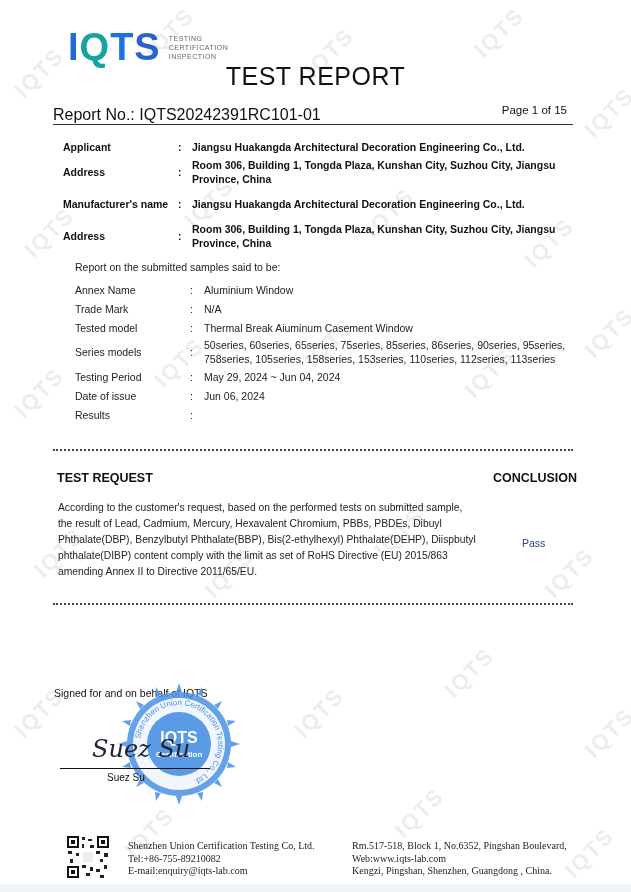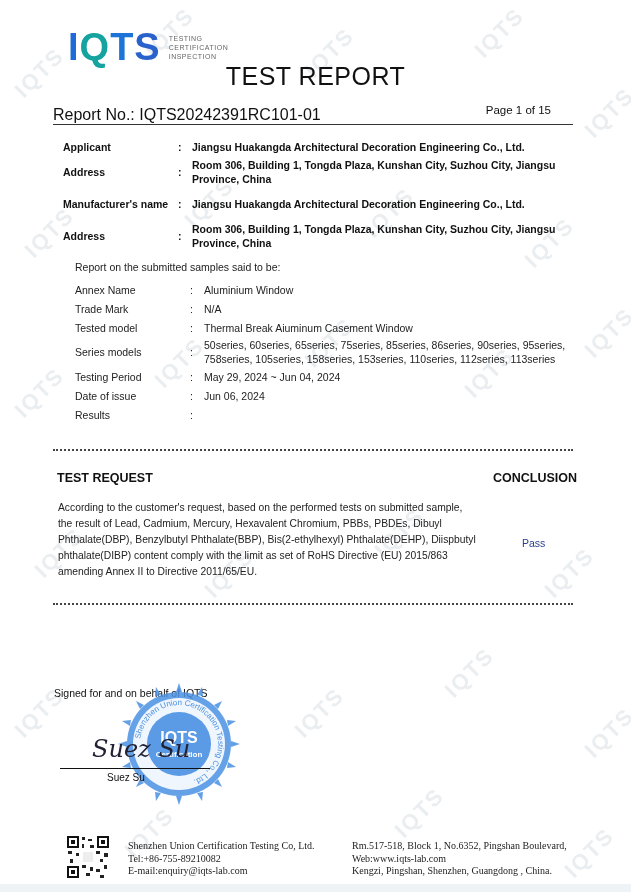--- a/index.html
+++ b/index.html
@@ -5,21 +5,21 @@
   html, body { margin:0; padding:0; }
   body { width:631px; height:892px; background:#ffffff; position:relative; overflow:hidden; font-family:"Liberation Sans", "DejaVu Sans", sans-serif; color:#111; }
   .watermark { position:absolute; inset:0; pointer-events:none; overflow:hidden; }
   .watermark span { position:absolute; font-size:22px; font-weight:bold; color:#eaeef0; transform:rotate(-45deg); letter-spacing:2px; }
   .logo { position:absolute; left:68px; top:28px; display:flex; align-items:center; }
   .logo-mark { font-size:38px; font-weight:bold; letter-spacing:1px; line-height:1; }
   .logo-mark .i { color:#1e6ad6; } .logo-mark .q { color:#15a3a0; } .logo-mark .t { color:#1e73d8; } .logo-mark .s { color:#2a62cc; }
   .logo-sub { margin-left:8px; font-size:7px; color:#666; line-height:9px; letter-spacing:0.5px; }
   .title { position:absolute; top:62px; left:0; width:631px; text-align:center; font-size:25px; font-weight:normal; letter-spacing:0.5px; }
   .report-no { position:absolute; left:53px; top:106px; font-size:16px; }
-  .page-no { position:absolute; right:80px; top:104px; font-size:11.5px; }
+  .page-no { position:absolute; right:64px; top:104px; font-size:11.5px; }
   .hr { position:absolute; left:53px; right:58px; height:0; border-top:1px solid #333; }
   .info { position:absolute; left:63px; top:138px; width:510px; font-size:10.5px; font-weight:bold; }
   .row { display:flex; align-items:center; }
   .row .lbl { width:115px; } .row .col { width:14px; } .row .val { flex:1; line-height:14px; }
   .samples { position:absolute; left:63px; top:261px; width:510px; font-size:10.5px; color:#222;margin-left:12px; }
   .samples .row { min-height:19px; }
   .dash { position:absolute; left:53px; right:58px; border-top:2px dotted #444; }
   .sec-head { position:absolute; top:471px; font-size:12.5px; font-weight:bold; }
   .req-text { position:absolute; left:58px; top:500px; width:420px; font-size:10.3px; line-height:16px; color:#222; }
   .pass { position:absolute; left:522px; top:537px; font-size:10.5px; color:#2a3f8a; }

